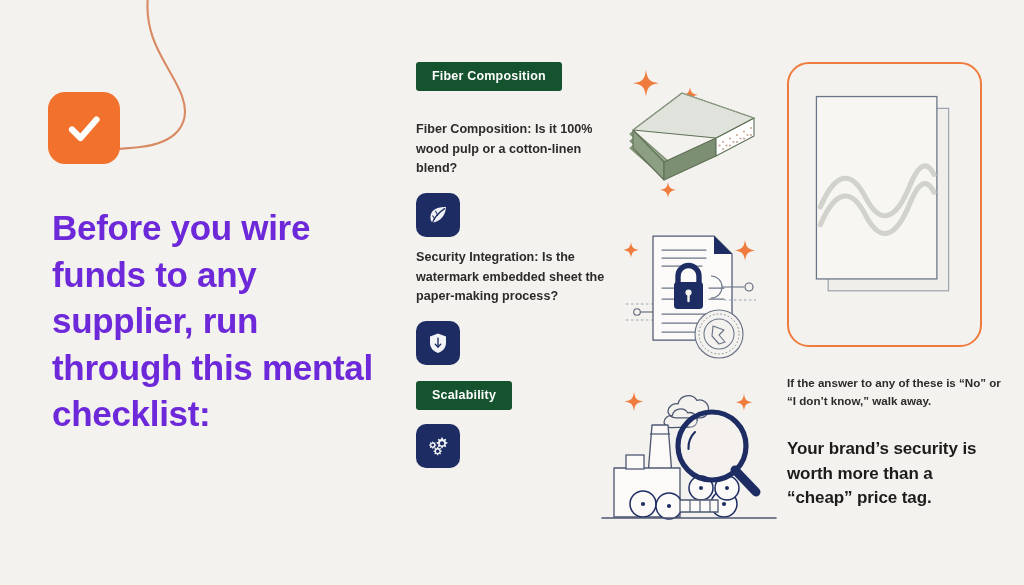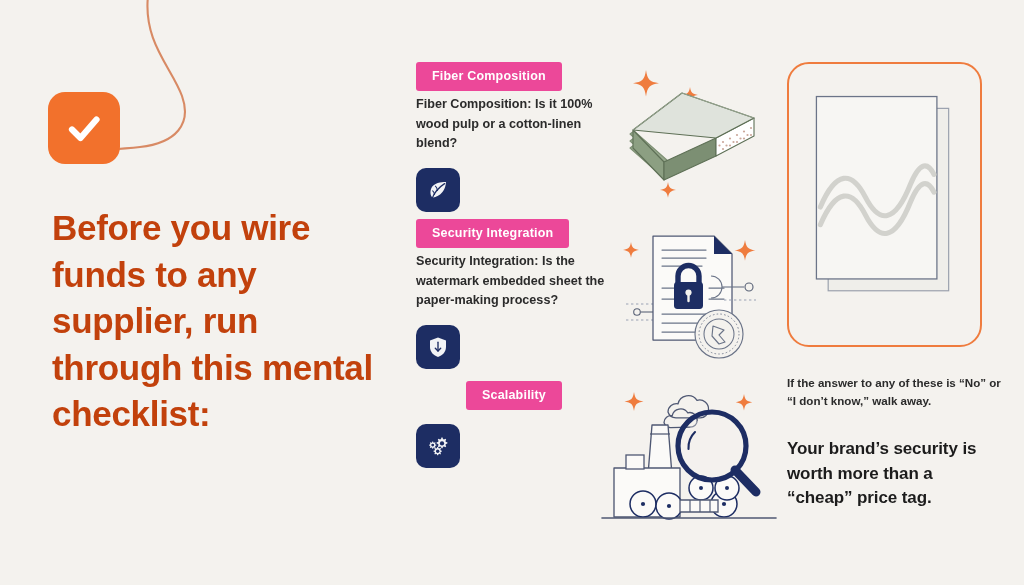--- a/index.html
+++ b/index.html
@@ -24,51 +24,51 @@
     position:absolute; left:48px; top:92px;
     width:72px; height:72px;
     background:#f2712c;
     border-radius:17px;
     display:flex; align-items:center; justify-content:center;
   }
   #check-badge svg { width:42px; height:42px; display:block; }
 
   #headline {
     position:absolute; left:52px; top:205px; width:330px;
-    color:#c2410c;
+    color:#6d28d9;
     font-size:35px;
     font-weight:bold;
     line-height:1.33;
     letter-spacing:-0.3px;
   }
 
   
   .section { position:absolute; left:416px; width:215px; }
   #section-0 { top:62px; }
   #section-1 { top:219px; }
-  #section-2 { top:381px;text-align:right; }
+  #section-2 { top:381px; }
 
   .pill {
     display:inline-block;
-    background:#ec4899;
+    background:#14532d;
     color:#ffffff;
     font-size:12.5px;
     font-weight:bold;
     letter-spacing:0.2px;
     padding:7px 16px 8px 16px;
     border-radius:3px;
     white-space:nowrap;
   }
   .pill-wrap { width:146px; }
   #section-0 .pill-wrap { width:146px; }
   #section-1 .pill-wrap { width:146px; }
   #section-2 .pill-wrap { width:146px; }
 
   .section-text {
-    margin-top:4px;
+    margin-top:29px;
     color:#2b2b2b;
     font-size:12.6px;
     font-weight:bold;
     line-height:1.56;
     width:206px;
   }
 
   .icon-badge {
     margin-top:14px;
     width:44px; height:44px;
@@ -136,23 +136,20 @@
       <svg viewBox="0 0 24 24" fill="none">
         <path d="M20 4 C 20 4, 7.5 3.2, 5 11 C 3.2 16.6, 6.4 19.6, 6.4 19.6 C 6.4 19.6, 19.2 18.6, 20 4 Z" fill="#f2f3f6"></path>
         <path d="M6.2 20.4 C 8 15.4, 12.4 9.6, 18.6 5.6" stroke="#1d2d63" stroke-width="1.25" stroke-linecap="round"></path>
         <path d="M11.6 12.6 C 11.1 10.6, 10.4 9.1, 9.4 8.2" stroke="#1d2d63" stroke-width="1.05" stroke-linecap="round"></path>
         <path d="M8.6 16.4 C 8.2 14.8, 7.6 13.6, 6.7 12.8" stroke="#1d2d63" stroke-width="1.05" stroke-linecap="round"></path>
       </svg>
     </div>
   </div>
 
   <div class="section" id="section-1">
-    <div class="pill-wrap">
-      <span class="pill">Security Integration</span>
-    </div>
     <div class="section-text">Security Integration: Is the watermark embedded sheet the paper-making process?</div>
     <div class="icon-badge">
       <svg viewBox="0 0 24 24" fill="none">
         <path d="M12 2.4 L20 5.4 V12 C20 17.2, 16.2 20.6, 12 21.9 C 7.8 20.6, 4 17.2, 4 12 V5.4 Z" fill="#f2f3f6"></path>
         <path d="M12 7.2 V16" stroke="#1d2d63" stroke-width="1.35" stroke-linecap="round"></path>
         <path d="M9.3 13.2 L12 16 L14.7 13.2" stroke="#1d2d63" stroke-width="1.35" stroke-linecap="round" stroke-linejoin="round" fill="none"></path>
       </svg>
     </div>
   </div>
 

